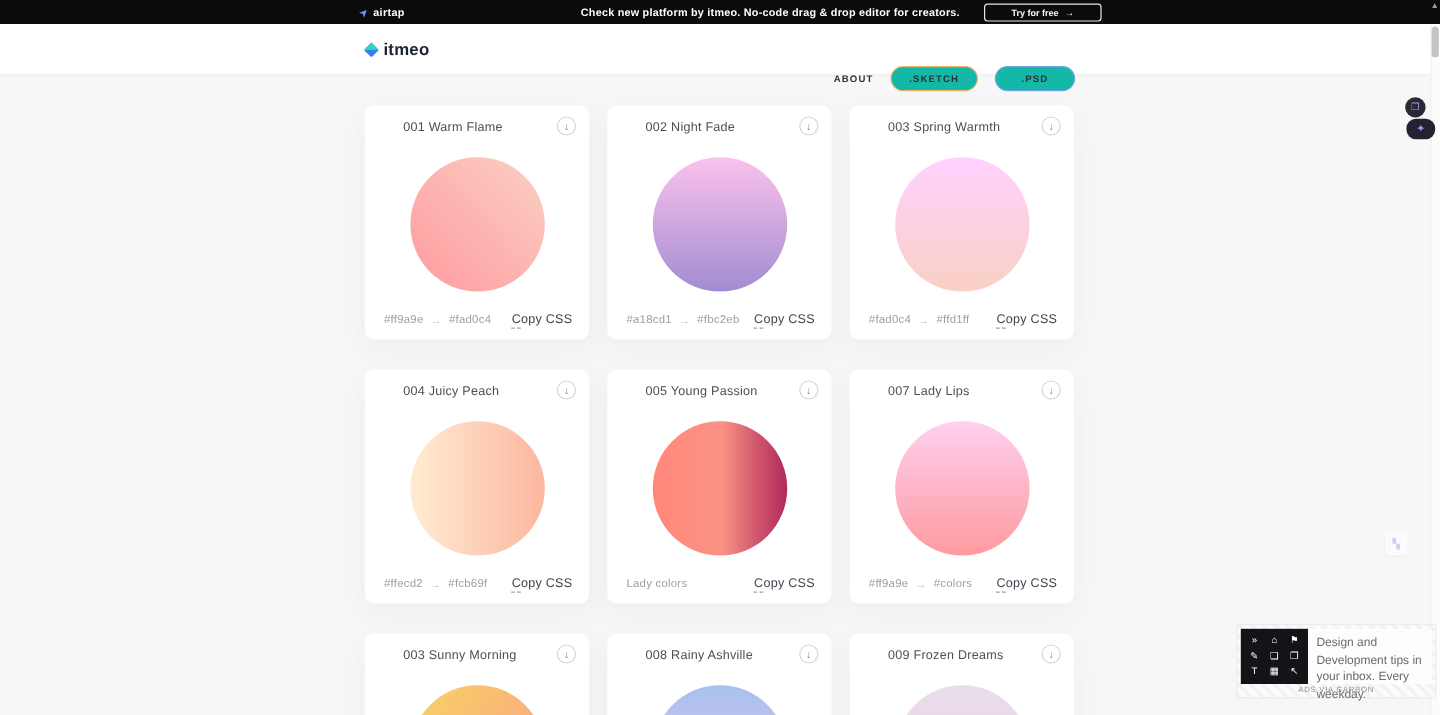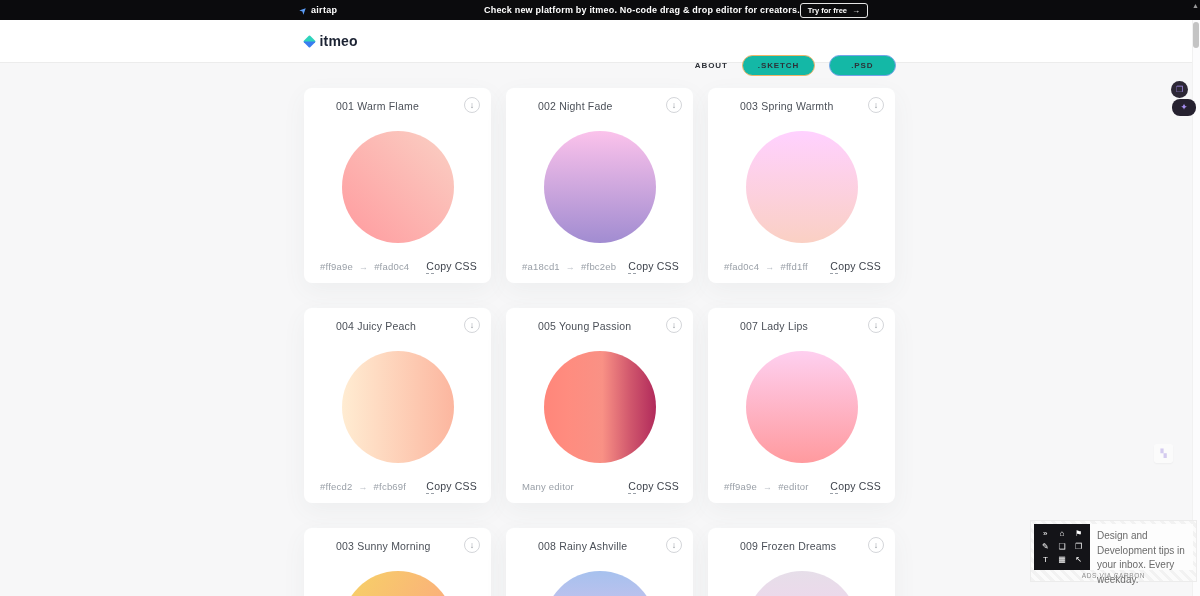--- a/index.html
+++ b/index.html
@@ -8,24 +8,24 @@
     width:1200px; height:596px; overflow:hidden; position:relative;
     background:#f7f7f8;
     font-family:"Liberation Sans", sans-serif;
   }
 
   
   .promo-bar { position:absolute; top:0; left:0; width:1200px; height:20px; background:#0b0b0d; z-index:30; }
   .promo-brand { position:absolute; left:300px; top:0; height:20px; display:flex; align-items:center; gap:4px;
                  color:#fff; font-size:9px; font-weight:bold; letter-spacing:.3px; cursor:pointer; }
   .plane-icon { color:#5b9cf5; font-size:8px; display:inline-block; transform:rotate(-45deg); }
-  .promo-center { position:absolute; left:484px; top:0; height:20px; display:flex; align-items:center; gap:0; }
+  .promo-center { position:absolute; left:484px; top:0; height:20px; display:flex; align-items:center; gap:20px; }
   .promo-msg { color:#ffffff; font-size:9px; font-weight:bold; letter-spacing:.2px; }
   .promo-cta { display:flex; align-items:center; gap:5px; border:1px solid #e6e6e6; border-radius:3px;
-               color:#fff; font-size:7.5px; padding:2px 7px; background:transparent; cursor:pointer; font-weight:bold; }
+               color:#fff; font-size:7.5px; padding:2px 22px; background:transparent; cursor:pointer; font-weight:bold; }
   .promo-cta .arr { font-size:8px; }
 
   
   .site-header { position:absolute; top:20px; left:0; width:1200px; height:43px; background:#fff;
                  border-bottom:1px solid #ececec; z-index:20; }
   .header-inner { width:591px; margin:0 auto; height:100%; display:flex; align-items:center; justify-content:space-between; }
   .logo { display:flex; align-items:center; gap:6px; cursor:pointer; }
   .logo-diamond { width:9px; height:9px; transform:rotate(45deg); border-radius:1px;
                   background:linear-gradient(135deg,#2fd3bc 0%,#2fd3bc 48%,#3a7cf0 52%,#3a7cf0 100%); }
   .logo-text { font-size:14px; font-weight:bold; color:#1c2333; letter-spacing:.2px; }
@@ -182,36 +182,36 @@
     </div>
   </div>
 
   <div class="card">
     <div class="card-title">005 Young Passion</div>
     <button class="dl-btn">
       <span>↓</span>
     </button>
     <div class="circle" style="background: linear-gradient(to right, rgb(255, 129, 119) 0%, rgb(255, 134, 122) 0%, rgb(255, 140, 127) 21%, rgb(249, 145, 133) 52%, rgb(207, 85, 108) 78%, rgb(177, 42, 91) 100%);"></div>
     <div class="card-footer">
-      <div class="hexes">Many editor</div>
+      <div class="hexes">Lady colors</div>
       <a class="copy"><span class="u">C</span>opy CSS</a>
     </div>
   </div>
 
   <div class="card">
     <div class="card-title">007 Lady Lips</div>
     <button class="dl-btn">
       <span>↓</span>
     </button>
     <div class="circle" style="background: linear-gradient(to top, rgb(255, 154, 158) 0%, rgb(254, 207, 239) 99%, rgb(254, 207, 239) 100%);"></div>
     <div class="card-footer">
       <div class="hexes">
         <span class="hex">#ff9a9e</span>
         <span class="arrow">→</span>
-        <span class="hex">#editor</span>
+        <span class="hex">#colors</span>
       </div>
       <a class="copy"><span class="u">C</span>opy CSS</a>
     </div>
   </div>
 
   <div class="card">
     <div class="card-title">003 Sunny Morning</div>
     <button class="dl-btn">
       <span>↓</span>
     </button>

